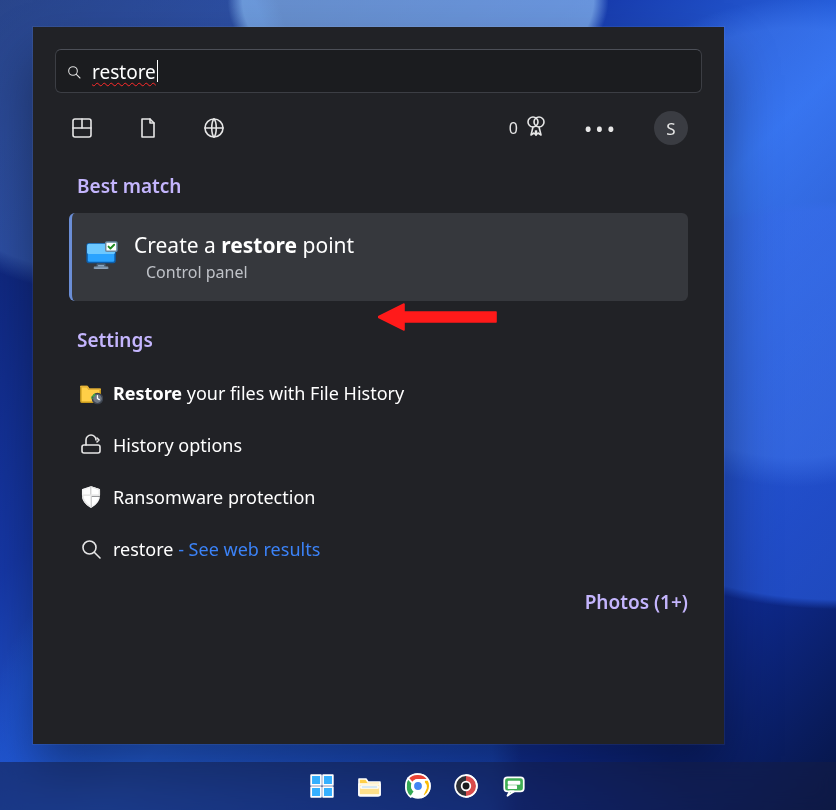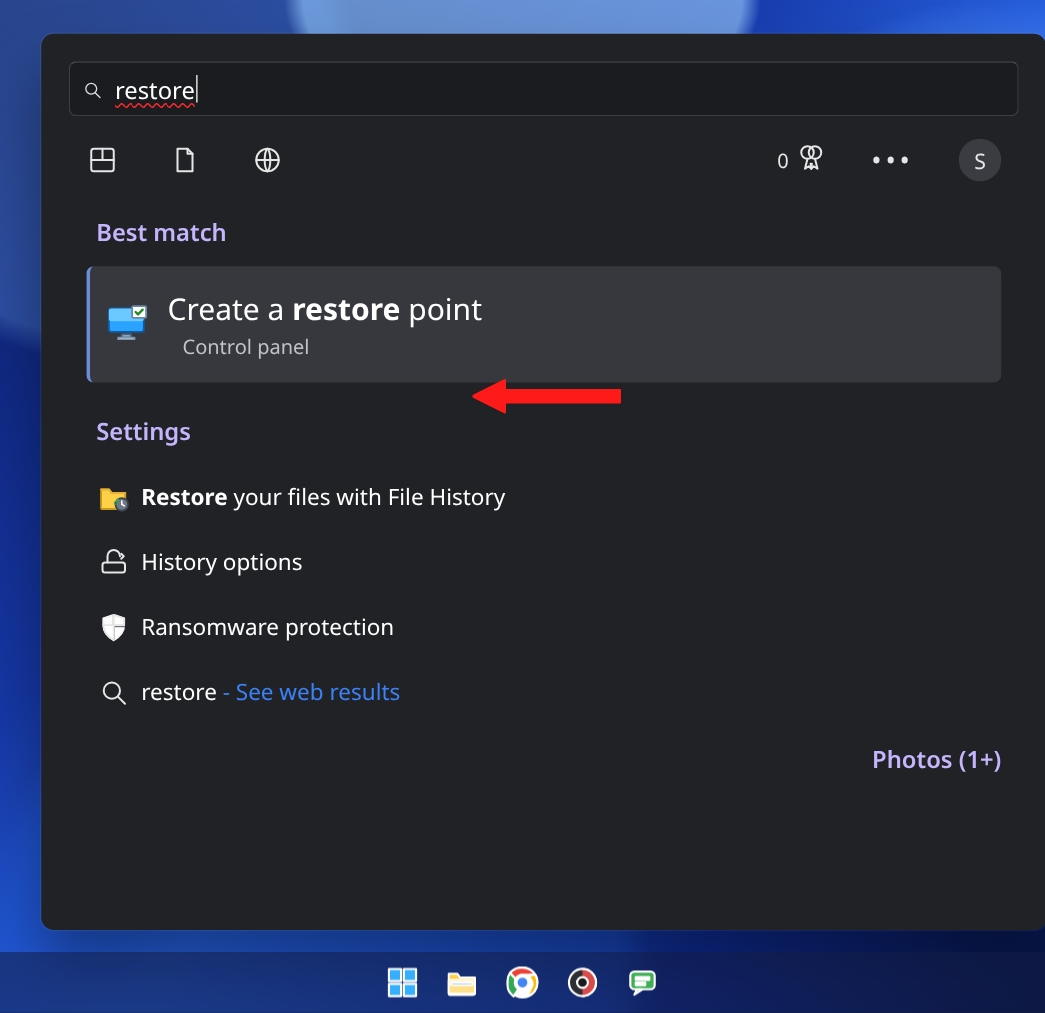--- a/index.html
+++ b/index.html
@@ -11,23 +11,23 @@
     background:
       radial-gradient(circle at 10% 10%, rgba(120,180,255,0.28) 0 18%, transparent 20%),
       radial-gradient(circle at 95% 30%, rgba(80,140,255,0.35) 0 22%, transparent 25%),
       radial-gradient(circle at 30% 95%, rgba(30,90,220,0.45) 0 25%, transparent 28%),
       radial-gradient(ellipse 60% 35% at 50% 0%, rgba(160,210,255,0.6) 0 35%, transparent 38%),
       radial-gradient(ellipse 90% 60% at 100% 50%, rgba(40,90,220,0.7) 0 40%, transparent 42%),
       linear-gradient(135deg, #0a1a5e 0%, #1638a8 35%, #2a68e8 55%, #0f2c96 80%, #061442 100%);
   }
   .panel {
     position: absolute;
-    left: 33px; top: 27px; width: 804px; height: 717px;
+    left: 33px; top: 27px; width: 691px; height: 717px;
     background: #212226;
-    border-radius: 10px;
+    border-radius: 0;
     box-shadow: 0 0 0 1px rgba(255,255,255,0.06), 0 30px 50px rgba(0,0,0,0.4);
     overflow: hidden;
   }
   .search-wrap { padding: 22px 22px 0 22px; }
   .search-box {
     height: 44px; width: 100%;
     background: #1b1c1f;
     border: 1px solid #3c3e44;
     border-top-color: #4c4f57;
     border-radius: 6px;
@@ -55,21 +55,21 @@
   .content { padding: 28px 36px 0 36px; }
   .section-header { font-size:19px; font-weight:600; color:#c4b5fd; margin-top:20px; margin-bottom:14px; padding-left:8px; }
   .section-header:first-child { margin-top:0; }
   .best-match {
     background:#36383d; border-radius:6px; padding:18px 16px 18px 14px;
     border-left:3px solid #6b8ed6;
     display:flex; align-items:center; gap:16px;
     position:relative;
   }
   .bm-icon { width:32px; height:32px; flex:0 0 32px; }
-  .bm-title { font-size:24px; color:#fff; }
+  .bm-title { font-size:21px; color:#fff; }
   .bm-title b { font-weight:700; color:#fff; }
   .bm-sub { font-size:16px; color:#bfc2c8; margin-top:2px;margin-left:12px; }
   .row {
     display:flex; align-items:center; gap:10px;
     padding:14px 10px; border-radius:4px;
   }
   .row .ri { width:24px; height:24px; flex:0 0 24px; color:#e6e6e6; display:flex; align-items:center; justify-content:center; }
   .row .ri svg { width:24px; height:24px; }
   .row .lbl { font-size:18px; color:#fff; }
   .row .lbl b { font-weight:700; }

